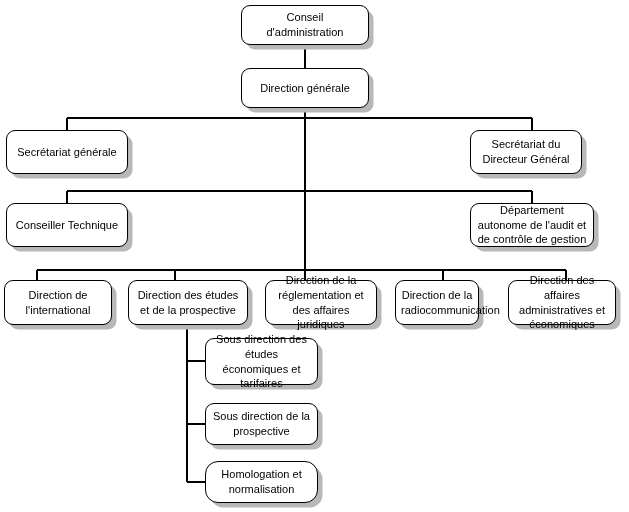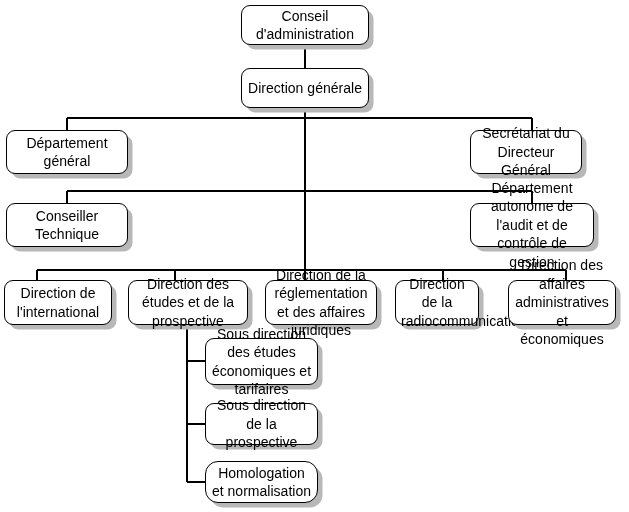--- a/index.html
+++ b/index.html
@@ -27,21 +27,21 @@
     position: absolute;
     box-sizing: border-box;
     background: #ffffff;
     border: 1.3px solid #000000;
     border-radius: 9px;
     display: flex;
     align-items: center;
     justify-content: center;
     text-align: center;
     color: #000000;
-    font-size: 14px;
+    font-size: 11px;
     line-height: 1.32;
     letter-spacing: 0.02px;
     padding: 2px 5px;
     box-shadow: 5px 5px 0 -0.5px #b8b8b8;
     z-index: 2;
   }
   .node span {
     display: block;
     width: 100%;
   }
@@ -82,21 +82,21 @@
 
   <div class="node" style="left:241px; top:5px; width:128px; height:40px;">
     <span>Conseil d'administration</span>
   </div>
 
   <div class="node" style="left:241px; top:68px; width:128px; height:40px;">
     <span>Direction générale</span>
   </div>
 
   <div class="node" style="left:6px; top:130px; width:122px; height:44px;">
-    <span>Département général</span>
+    <span>Secrétariat générale</span>
   </div>
   <div class="node" style="left:470px; top:130px; width:112px; height:44px;">
     <span>Secrétariat du Directeur Général</span>
   </div>
 
   <div class="node" style="left:6px; top:203px; width:122px; height:44px;">
     <span>Conseiller Technique</span>
   </div>
   <div class="node" style="left:470px; top:203px; width:124px; height:44px;">
     <span>Département autonome de l'audit et de contrôle de gestion</span>

